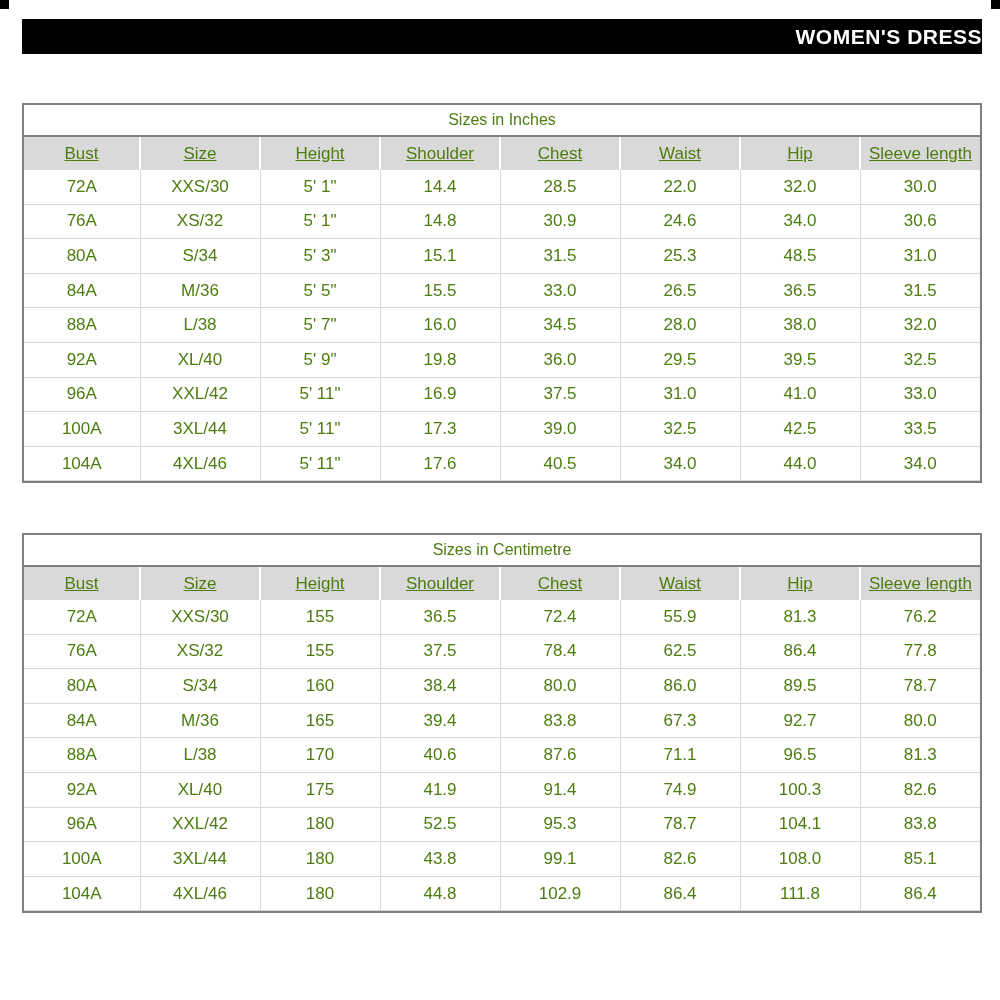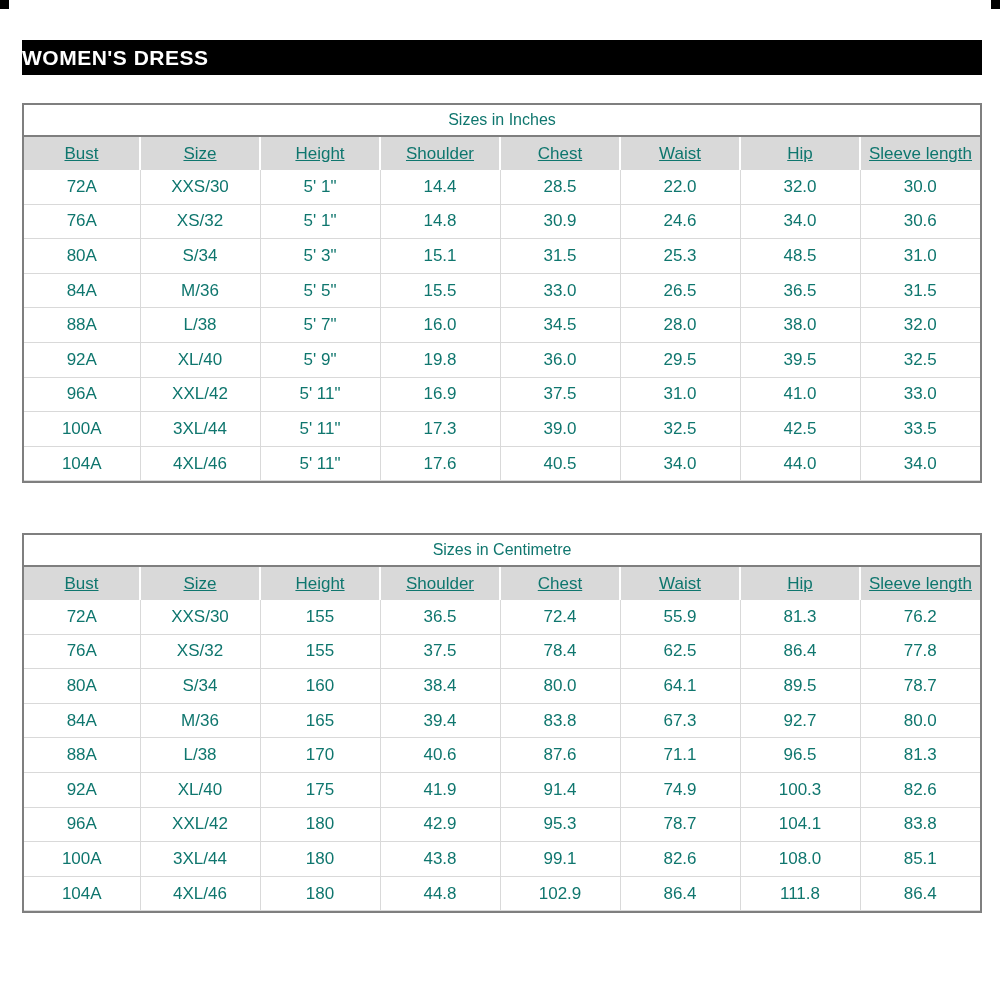--- a/index.html
+++ b/index.html
@@ -21,49 +21,49 @@
     width: 9px;
     height: 9px;
     background: #000000;
   }
   .corner-square.tl { left: 0; }
   .corner-square.tr { right: 0; }
 
   .banner {
     position: absolute;
     left: 22px;
-    top: 40px;
+    top: 19px;
     width: 960px;
     height: 35px;
     background: #000000;
     color: #ffffff;
     display: flex;
     align-items: center;
-    justify-content: flex-start;
+    justify-content: flex-end;
     font-size: 21px;
     font-weight: 700;
     letter-spacing: 0.5px;
   }
 
   .tbl-wrap {
     position: absolute;
     left: 22px;
     width: 956px;
     border: 2px solid #7f7f7f;
     background: #ffffff;
   }
   #table-0 { top: 103px; }
   #table-1 { top: 533px; }
 
   table.size-table {
     width: 100%;
     border-collapse: collapse;
     table-layout: fixed;
     font-size: 17px;
-    color: #0f766e;
+    color: #4d7c0f;
     padding-left: 12px;
   }
   col.c0 { width: 116px; }
 
   .title-cell {
     height: 30px;
     text-align: center;
     vertical-align: middle;
     font-weight: 400;
     font-size: 16px;
@@ -276,21 +276,21 @@
             <td>62.5</td>
             <td>86.4</td>
             <td>77.8</td>
           </tr>
           <tr>
             <td>80A</td>
             <td>S/34</td>
             <td>160</td>
             <td>38.4</td>
             <td>80.0</td>
-            <td>64.1</td>
+            <td>86.0</td>
             <td>89.5</td>
             <td>78.7</td>
           </tr>
           <tr>
             <td>84A</td>
             <td>M/36</td>
             <td>165</td>
             <td>39.4</td>
             <td>83.8</td>
             <td>67.3</td>
@@ -314,21 +314,21 @@
             <td>41.9</td>
             <td>91.4</td>
             <td>74.9</td>
             <td>100.3</td>
             <td>82.6</td>
           </tr>
           <tr>
             <td>96A</td>
             <td>XXL/42</td>
             <td>180</td>
-            <td>42.9</td>
+            <td>52.5</td>
             <td>95.3</td>
             <td>78.7</td>
             <td>104.1</td>
             <td>83.8</td>
           </tr>
           <tr>
             <td>100A</td>
             <td>3XL/44</td>
             <td>180</td>
             <td>43.8</td>

